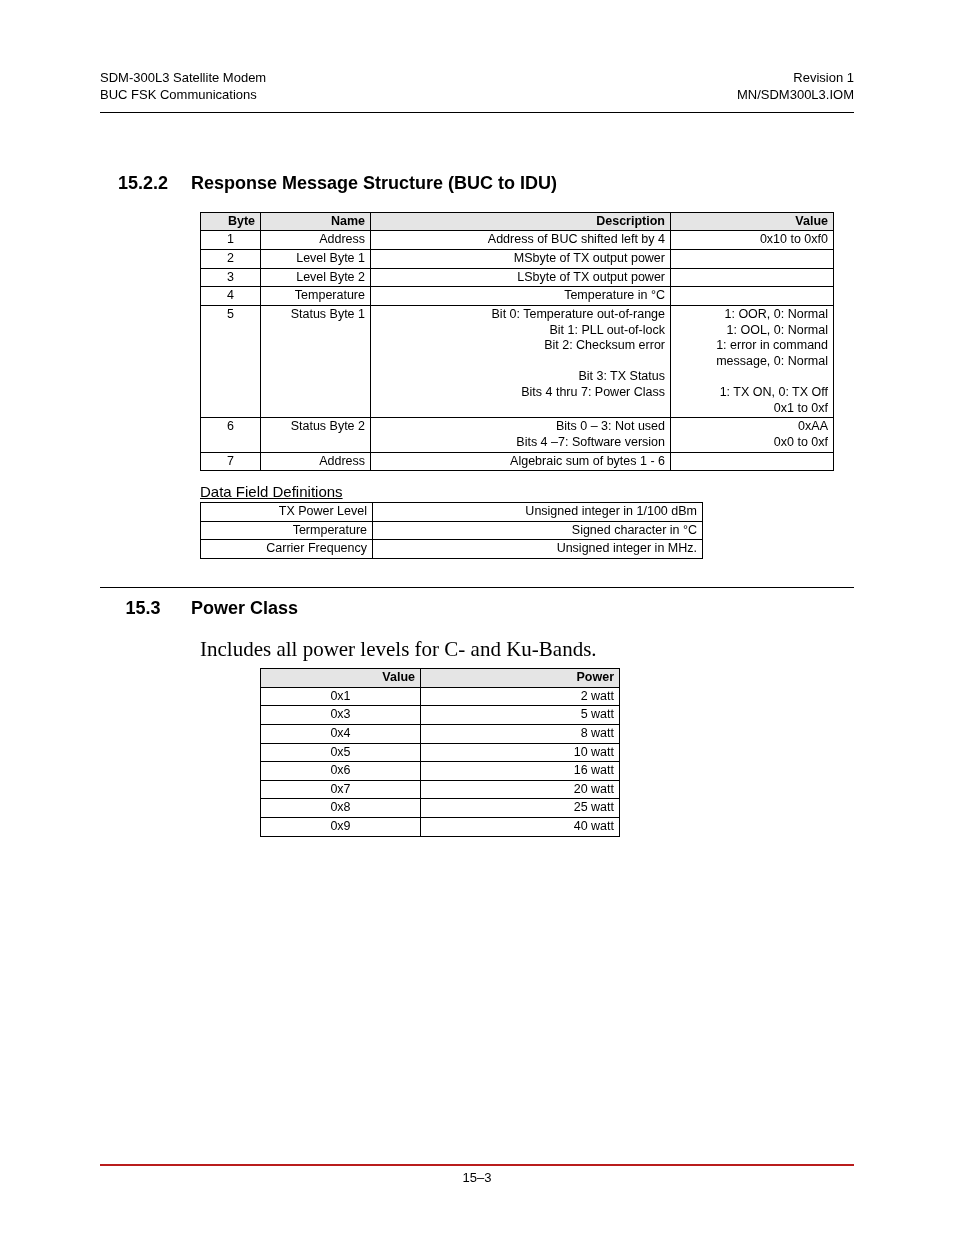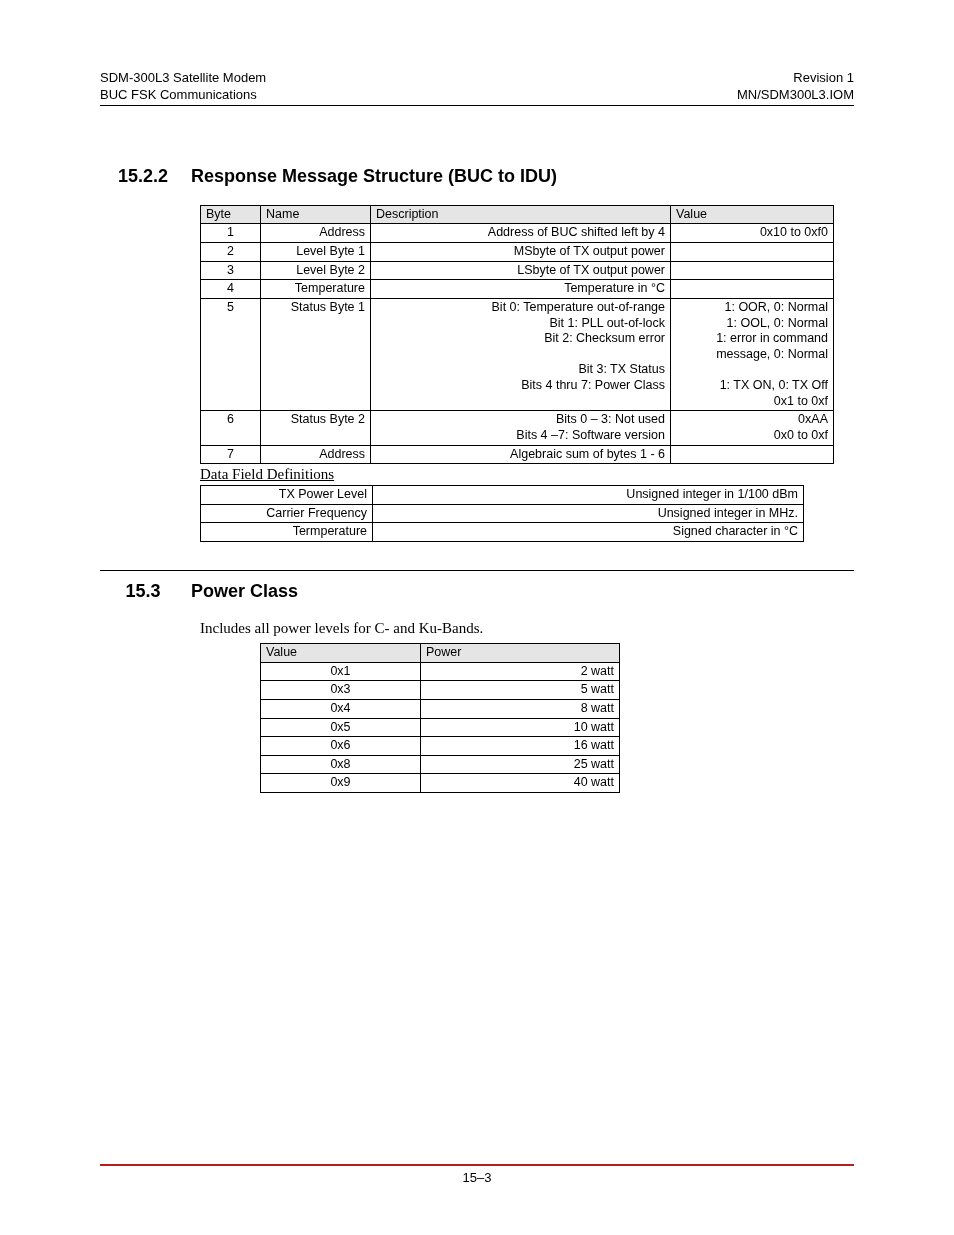--- a/index.html
+++ b/index.html
@@ -14,21 +14,21 @@
     color: #000;
   }
   .header-row {
     display: flex;
     justify-content: space-between;
     font-size: 13px;
     line-height: 1.3;
   }
   .header-block {
     border-bottom: 1px solid #000;
-    padding-bottom: 1px;
+    padding-bottom: 8px;
     margin-bottom: 60px;
   }
   h2.section-title {
     font-size: 18px;
     font-weight: bold;
     margin: 0 0 18px 0;
   }
   .num {
     display: inline-block;
     width: 86px;
@@ -44,41 +44,41 @@
   }
   table th, table td {
     border: 1px solid #000;
     padding: 1px 5px;
     text-align: right;
     vertical-align: top;
     line-height: 1.25;
   }
   table th {
     background: #e5e5e5;
-    font-weight: normal;
-    text-align: left;
+    font-weight: bold;
+    text-align: right;
   }
   .center { text-align: center; }
   .subhead {
-    font-family: Liberation Serif, serif;
+    font-family: Liberation Sans, sans-serif;
     font-size: 15px;
-    margin: 2px 0 2px 100px;
+    margin: 12px 0 2px 100px;
     text-decoration: underline;
   }
   table.t2 {
-    width: 604px;
+    width: 503px;
     margin-left: 100px;
   }
   .divider {
     border-top: 1px solid #000;
     margin: 28px 0 10px 0;
   }
   .intro {
     font-family: "Times New Roman", Times, serif;
-    font-size: 15px;
+    font-size: 21px;
     margin: 4px 0 6px 100px;
   }
   table.t3 {
     width: 360px;
     margin-left: 160px;
   }
   .footer {
     position: absolute;
     bottom: 50px;
     left: 0;
@@ -188,26 +188,26 @@
   <colgroup>
       <col style="width:172px">
       <col>
     </colgroup>
   <tbody>
     <tr>
         <td>TX Power Level</td>
         <td>Unsigned integer in 1/100 dBm</td>
       </tr>
     <tr>
+        <td>Termperature</td>
+        <td>Signed character in °C</td>
+      </tr>
+    <tr>
         <td>Carrier Frequency</td>
         <td>Unsigned integer in MHz.</td>
-      </tr>
-    <tr>
-        <td>Termperature</td>
-        <td>Signed character in °C</td>
       </tr>
   </tbody>
 </table>
 
 <div class="divider"></div>
 
 <h2 class="section-title">
   <span class="num">15.3</span>
   <span>Power Class</span>
 </h2>
@@ -240,20 +240,24 @@
       </tr>
     <tr>
         <td class="center">0x5</td>
         <td>10 watt</td>
       </tr>
     <tr>
         <td class="center">0x6</td>
         <td>16 watt</td>
       </tr>
     <tr>
+        <td class="center">0x7</td>
+        <td>20 watt</td>
+      </tr>
+    <tr>
         <td class="center">0x8</td>
         <td>25 watt</td>
       </tr>
     <tr>
         <td class="center">0x9</td>
         <td>40 watt</td>
       </tr>
   </tbody>
 </table>
 

